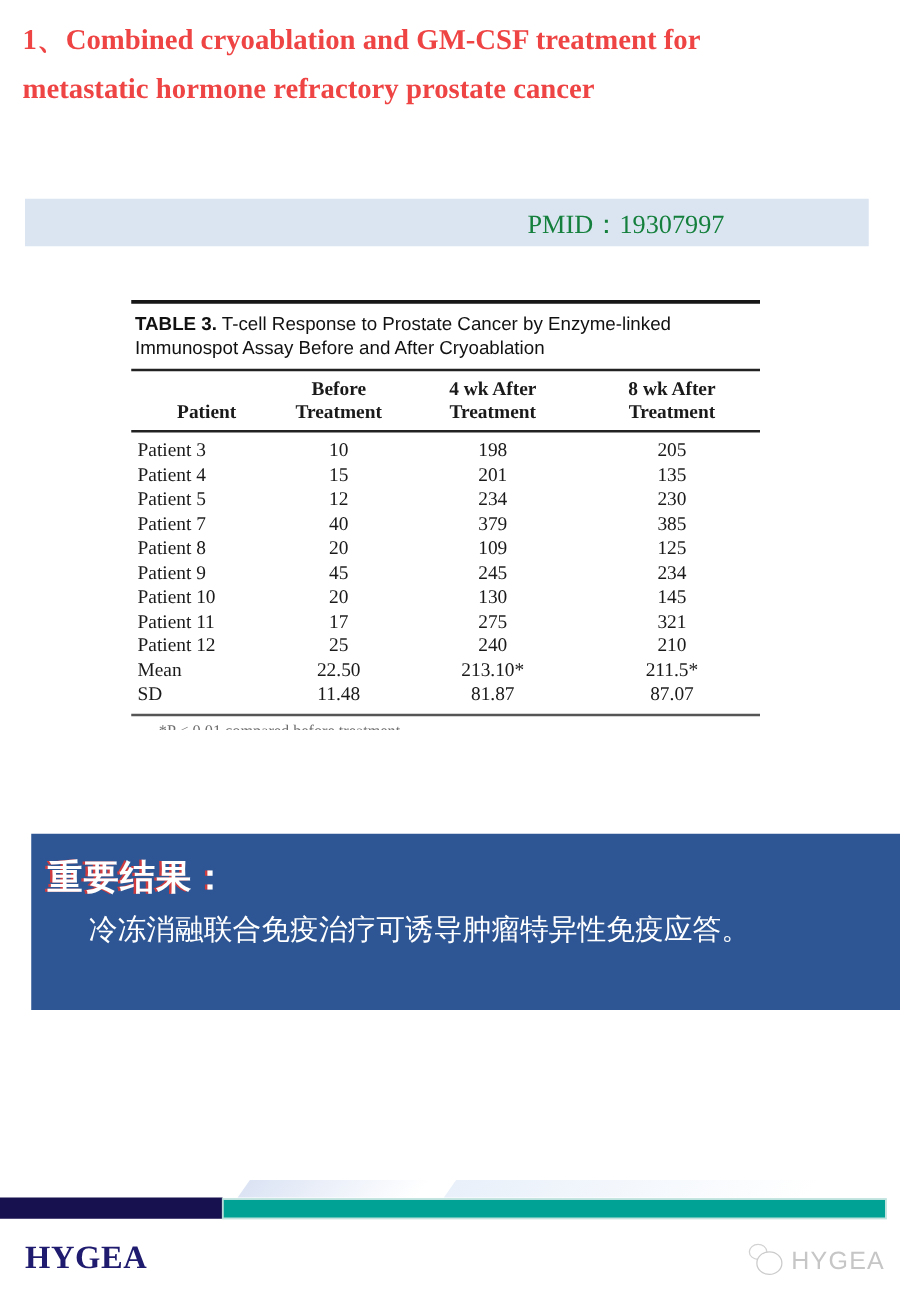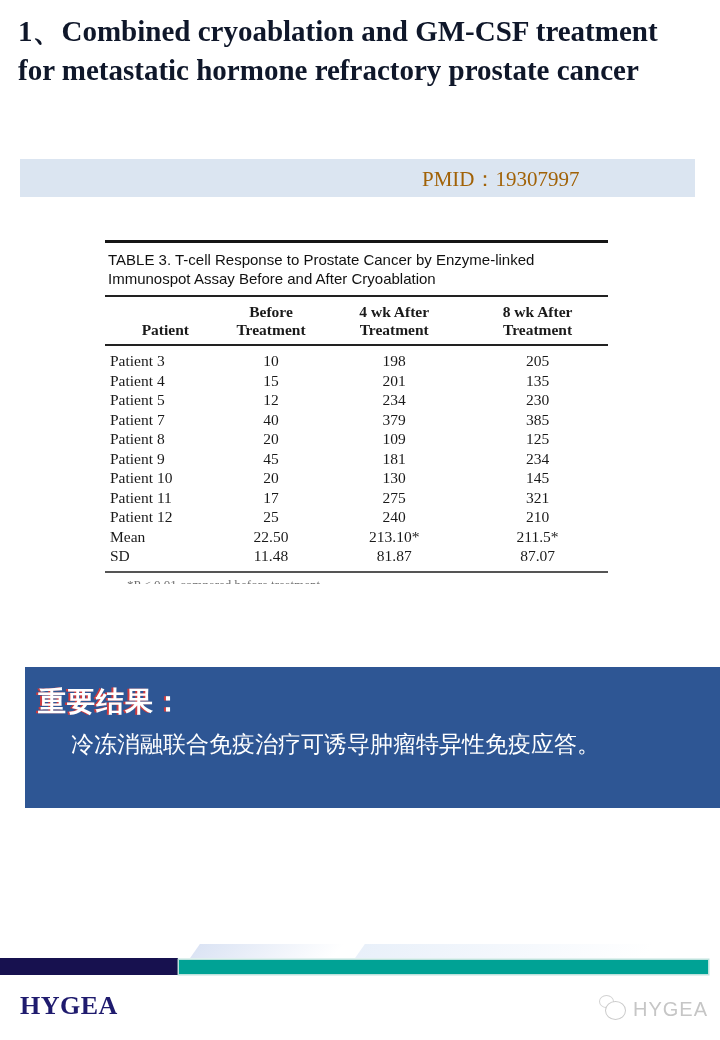--- a/index.html
+++ b/index.html
@@ -1,39 +1,39 @@
 <!DOCTYPE html>
 <html><head>
 <meta charset="utf-8">
 <style>
   html,body{margin:0;padding:0;background:#fff;}
   .slide{position:relative;width:720px;height:1040px;background:#ffffff;overflow:hidden;
          font-family:"Liberation Serif",serif;}
 
   
   .slide-title{position:absolute;left:18px;top:12px;width:648px;margin:0;
-    font-family:"Liberation Serif",serif;font-size:29px;line-height:39px;
-    font-weight:700;color:#0f172a;}
+    font-family:"Liberation Serif",serif;font-size:23px;line-height:39px;
+    font-weight:700;color:#ef4444;}
 
   
   .cite-bar{position:absolute;left:20px;top:159px;width:675px;height:38px;
     background:#dbe5f1;}
   .cite-journal{position:absolute;left:13px;top:6px;font-size:21px;color:#000;}
-  .cite-pmid{position:absolute;left:402px;top:6px;font-size:21px;color:#a16207;}
+  .cite-pmid{position:absolute;left:402px;top:6px;font-size:21px;color:#15803d;}
 
   
   .table-fig{position:absolute;left:105px;top:240px;width:503px;margin:0;color:#1a1a1a;}
   .rule{width:100%;}
   .rule-top{height:3px;background:#161616;}
   .rule-mid{height:2px;background:#222;}
   .rule-sub{height:2px;background:#222;}
   .rule-bottom{height:2px;background:#555;}
   .tbl-caption{padding:7px 2px 7px 3px;font-family:"Liberation Sans",sans-serif;
     font-size:15px;line-height:19px;color:#111;}
-  .cap-label{font-weight:400;}
+  .cap-label{font-weight:700;}
   table.jtable{width:100%;border-collapse:collapse;table-layout:fixed;}
   table.jtable th{font-family:"Liberation Serif",serif;font-size:15.5px;font-weight:700;
     white-space:pre-line;vertical-align:bottom;padding:6px 0 5px 0;line-height:18px;}
   table.jtable th:first-child{text-align:center;padding-left:5px;}
   table.jtable th:not(:first-child){text-align:center;}
   table.jtable td{font-family:"Liberation Serif",serif;font-size:15.5px;line-height:19.5px;
     padding:0;}
   table.jtable td:first-child{text-align:left;padding-left:5px;}
   table.jtable td:not(:first-child){text-align:center;}
   tbody tr:first-child td{padding-top:5px;}
@@ -139,21 +139,21 @@
           </tr>
           <tr>
             <td>Patient 8</td>
             <td>20</td>
             <td>109</td>
             <td>125</td>
           </tr>
           <tr>
             <td>Patient 9</td>
             <td>45</td>
-            <td>181</td>
+            <td>245</td>
             <td>234</td>
           </tr>
           <tr>
             <td>Patient 10</td>
             <td>20</td>
             <td>130</td>
             <td>145</td>
           </tr>
           <tr>
             <td>Patient 11</td>

